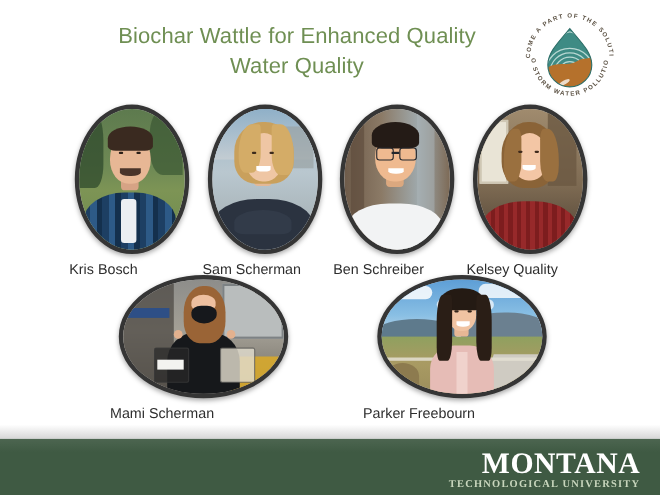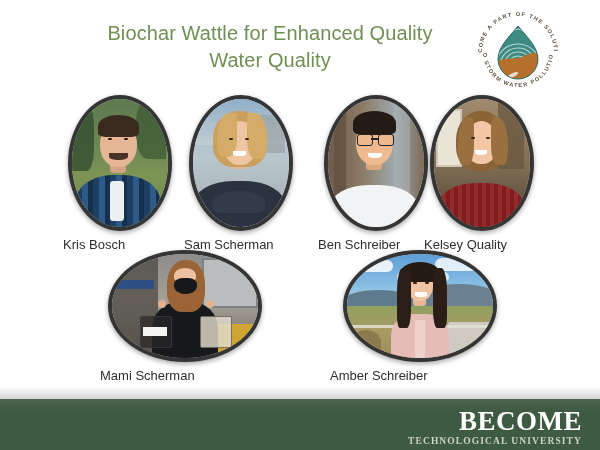--- a/index.html
+++ b/index.html
@@ -159,21 +159,21 @@
           <div style="position:absolute;left:24px;top:14px;width:20px;height:44px;background:#d4ac67;border-radius:60% 10% 40% 30%;"></div>
           <div style="position:absolute;right:22px;top:14px;width:20px;height:46px;background:#d4ac67;border-radius:10% 60% 30% 40%;"></div>
           <div style="position:absolute;left:36px;top:39px;width:4px;height:2.2px;background:#3a2a1c;border-radius:2px;"></div>
           <div style="position:absolute;left:52px;top:39px;width:4px;height:2.2px;background:#3a2a1c;border-radius:2px;"></div>
           <div style="position:absolute;left:40px;top:52px;width:13px;height:5px;background:#ffffff;border-radius:0 0 40% 40%;"></div>
         </div>
       </div>
       <div class="p-name">Sam Scherman</div>
     </div>
 
-    <div class="person" style="left:318px;width:116px;">
+    <div class="person" style="left:303px;width:116px;">
       <div class="p-frame p-tall">
         <div class="photo" style="background:linear-gradient(to right,#6e5b4a 0%,#8b7a66 35%,#9fa9ac 70%,#7d6a56 100%);">
           <div style="position:absolute;left:6px;top:0;width:12px;height:100%;background:#5c4a3a;opacity:.6;"></div>
           <div style="position:absolute;right:14px;top:0;width:16px;height:100%;background:#a9b3b6;opacity:.55;"></div>
           <div class="torso" style="left:2px;bottom:-8px;width:88px;height:50px;background:#f2f3f4;"></div>
           <div class="neck" style="left:38px;top:56px;width:16px;height:15px;background:#dba87f;"></div>
           <div class="head" style="left:28px;top:20px;width:37px;height:46px;background:#efba90;"></div>
           <div class="hair" style="left:25px;top:12px;width:43px;height:24px;background:#241b16;border-radius:52% 52% 22% 22%;"></div>
           <div class="glasses" style="left:29px;top:35px;width:14px;height:10px;"></div>
           <div class="glasses" style="left:50px;top:35px;width:14px;height:10px;"></div>
@@ -247,27 +247,27 @@
           <div class="neck" style="left:66px;top:40px;width:13px;height:12px;background:#e7b795;"></div>
           <div class="head" style="left:60px;top:14px;width:26px;height:33px;background:#f0c3a2;"></div>
           <div style="position:absolute;left:54px;top:8px;width:38px;height:20px;background:#241a13;border-radius:50% 50% 18% 18%;"></div>
           <div style="position:absolute;left:50px;top:14px;width:14px;height:60px;background:#2a1e16;border-radius:40% 10% 30% 20%;"></div>
           <div style="position:absolute;right:46px;top:14px;width:14px;height:60px;background:#2a1e16;border-radius:10% 40% 20% 30%;"></div>
           <div style="position:absolute;left:66px;top:28px;width:3.5px;height:2px;background:#33241a;border-radius:2px;"></div>
           <div style="position:absolute;left:78px;top:28px;width:3.5px;height:2px;background:#33241a;border-radius:2px;"></div>
           <div style="position:absolute;left:68px;top:38px;width:12px;height:4.5px;background:#ffffff;border-radius:0 0 45% 45%;"></div>
         </div>
       </div>
-      <div class="p-name">Amber Schreiber</div>
+      <div class="p-name">Parker Freebourn</div>
     </div>
 
   </div>
 
   <div class="shadowband"></div>
   <div class="footer">
     <div class="footer-sheen"></div>
     <div class="mt-logo">
-      <div class="mt-name">BECOME</div>
+      <div class="mt-name">MONTANA</div>
       <div class="mt-sub">TECHNOLOGICAL UNIVERSITY</div>
     </div>
   </div>
 
 </div>
 
 </body></html>

